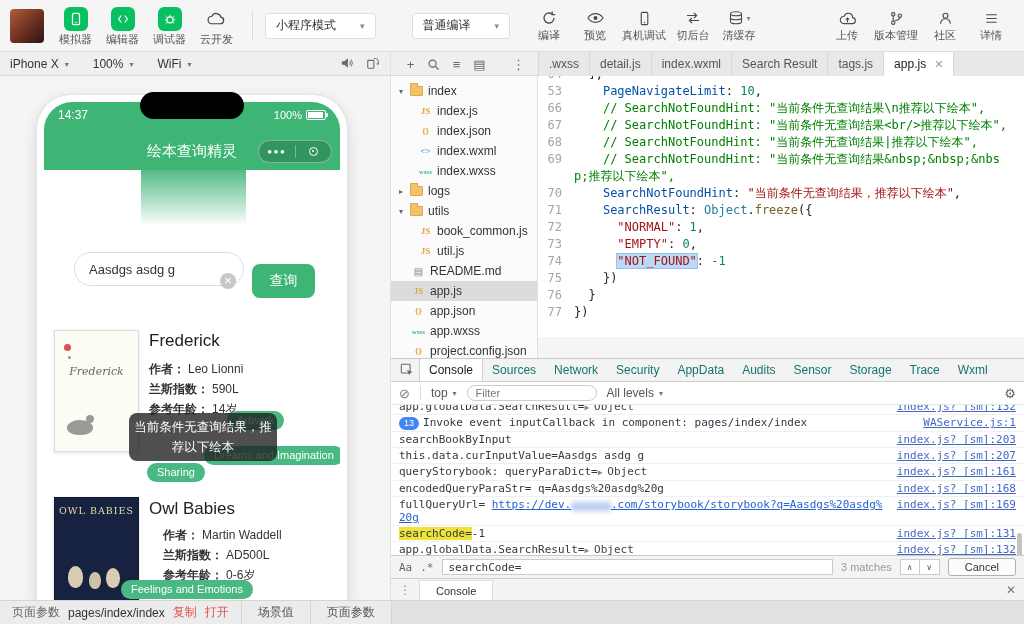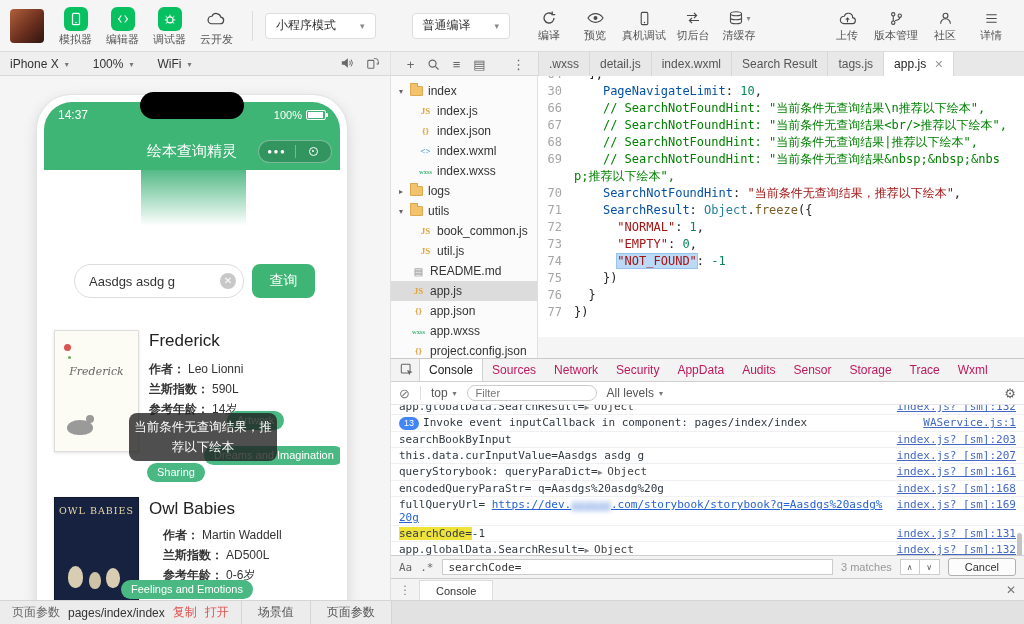--- a/index.html
+++ b/index.html
@@ -52,21 +52,21 @@
 .batt i{display:block;background:#fff;height:6px;margin:1px;width:15px;}
 .mp-nav{position:absolute;top:34px;left:0;right:0;height:30px;display:flex;align-items:center;justify-content:center;color:#fff;font-size:15px;}
 .capsule{position: absolute;right:8px;top:38px;width:74px;height:23px;border:1px solid rgba(255,255,255,.35);background:rgba(0,0,0,.18);border-radius:12px;display:flex;align-items:center;z-index:3;}
 .cap-half{flex:1;display:flex;align-items:center;justify-content:center;color:#fff;}
 .cap-div{width:1px;height:13px;background:rgba(255,255,255,.35);}
 .cap-dots{font-size:8px;letter-spacing:1.5px;color:#fff;}
 .cap-circle{width:9px;height:9px;border:1.5px solid #fff;border-radius:50%;position:relative;}
 .cap-circle::after{content:"";position:absolute;left:2px;top:2px;width:2px;height:2px;background:#fff;border-radius:50%;}
 .mp-content{position:absolute;left:0;top:68px;right:0;bottom:0;background:#fff;}
 .fade-block{position:absolute;left:97px;top:0;width:105px;height:56px;background:linear-gradient(180deg,#54ba87,rgba(255,255,255,0));}
-.mp-search-input{position:absolute;left:30px;top:94px;width:170px;height:34px;border:1px solid #ddd;border-radius:17px;background:#fff;font-size:13px;color:#333;padding:0 30px 0 14px;font-family:inherit;outline:none;}
+.mp-search-input{position:absolute;left:30px;top:82px;width:170px;height:34px;border:1px solid #ddd;border-radius:17px;background:#fff;font-size:13px;color:#333;padding:0 30px 0 14px;font-family:inherit;outline:none;}
 .clear-btn{position:absolute;left:176px;top:103px;width:16px;height:16px;border-radius:50%;background:#c8c8c8;color:#fff;font-size:10px;line-height:16px;text-align:center;z-index:2;}
 .mp-search-btn{position:absolute;left:208px;top:94px;width:63px;height:34px;border-radius:8px;background:#3eb575;color:#fff;font-size:14px;display:flex;align-items:center;justify-content:center;}
 .mp-books{position:absolute;inset:0;}
 .book{position:absolute;inset:0;}
 .cover{position:absolute;border:1px solid #ddd;box-shadow:0 1px 3px rgba(0,0,0,.12);}
 .cover-frederick{left:10px;top:160px;width:85px;height:122px;background:#fcfbf4;}
 .fred-title{position:absolute;left:0;right:0;top:34px;text-align:center;font-family:"DejaVu Serif",serif;font-style:italic;font-size:11px;color:#666;}
 .fred-flower{position:absolute;left:9px;top:13px;width:7px;height:7px;border-radius:50%;background:#d9534f;box-shadow:2px 10px 0 -2px #6fae5f;}
 .fred-mouse{position:absolute;left:12px;bottom:16px;width:26px;height:15px;border-radius:50% 50% 45% 45%;background:#9a9a98;}
 .fred-ear{position:absolute;left:31px;bottom:28px;width:8px;height:8px;border-radius:50%;background:#9a9a98;}
@@ -120,21 +120,21 @@
 .c-meth{color:#795e26;}
 .c-sel{background:#bcd9f6;box-shadow:0 0 0 1px #98c3ef;}
 .estatus{position:absolute;left:538px;top:337px;width:486px;height:21px;background:#f3f3f3;border-top:1px solid #ddd;display:flex;align-items:flex-start;padding:0 12px;font-size:12px;color:#555;gap:16px;z-index:3;margin-top:37px;}
 .estatus .eright{margin-left:auto;display:flex;gap:26px;}
 .branch{display:flex;align-items:center;gap:4px;}
 
 
 .devtools{position:absolute;left:390px;top:358px;width:634px;height:242px;background:#fff;border-left:1px solid #e0e0e0;border-top:1px solid #c9c9c9;display:flex;flex-direction:column;z-index:4;}
 .dtabs{height:23px;background:#f3f3f3;border-bottom:1px solid #d0d0d0;display:flex;align-items:center;padding:0 4px;flex:none;}
 .insp{width:24px;text-align:center;color:#666;display:flex;align-items:center;justify-content:center;height:100%;}
-.dtab{padding:0 9px;font-size:12px;color:#be185d;height:100%;display:flex;align-items:center;}
+.dtab{padding:0 9px;font-size:12px;color:#0f766e;height:100%;display:flex;align-items:center;}
 .dtab.active{background:#fff;border-left:1px solid #d0d0d0;border-right:1px solid #d0d0d0;color:#222;}
 .fbar{height:23px;border-bottom:1px solid #e5e5e5;display:flex;align-items:center;padding:0 8px;gap:10px;flex:none;font-size:12px;color:#555;}
 .fbar .ic{color:#777;font-size:13px;}
 .fsep{width:1px;height:14px;background:#ddd;}
 .ctx,.lvl{display:flex;align-items:center;gap:5px;}
 .ctx .caret,.lvl .caret{font-size:8px;color:#777;}
 .finput{width:130px;height:16px;border:1px solid #ccc;border-radius:9px;font-size:11px;padding:0 8px;color:#333;font-family:inherit;outline:none;}
 .gear{margin-left:auto;color:#666;font-size:13px;}
 .clog{flex:1;overflow:hidden;position:relative;}
 .crow{display:flex;align-items:baseline;border-bottom:1px solid #f0f0f2;font-family:"DejaVu Sans Mono",monospace;font-size:11px;line-height:13px;padding:1px 8px;color:#303942;}
@@ -507,21 +507,21 @@
       </div>
     </div>
 
   <div class="editor">
     <div class="codewrap" id="code-lines">
         <div class="cl">
           <span class="gut">64</span>
           <span class="ct"><span>  ],</span></span>
         </div>
         <div class="cl">
-          <span class="gut">30</span>
+          <span class="gut">53</span>
           <span class="ct"><span>    </span><span class="c-prop">PageNavigateLimit</span><span>: </span><span class="c-num">10</span><span>,</span></span>
         </div>
         <div class="cl">
           <span class="gut">66</span>
           <span class="ct"><span>    </span><span class="c-com">// SearchNotFoundHint: "当前条件无查询结果\n推荐以下绘本",</span></span>
         </div>
         <div class="cl">
           <span class="gut">67</span>
           <span class="ct"><span>    </span><span class="c-com">// SearchNotFoundHint: "当前条件无查询结果&lt;br/&gt;推荐以下绘本",</span></span>
         </div>

